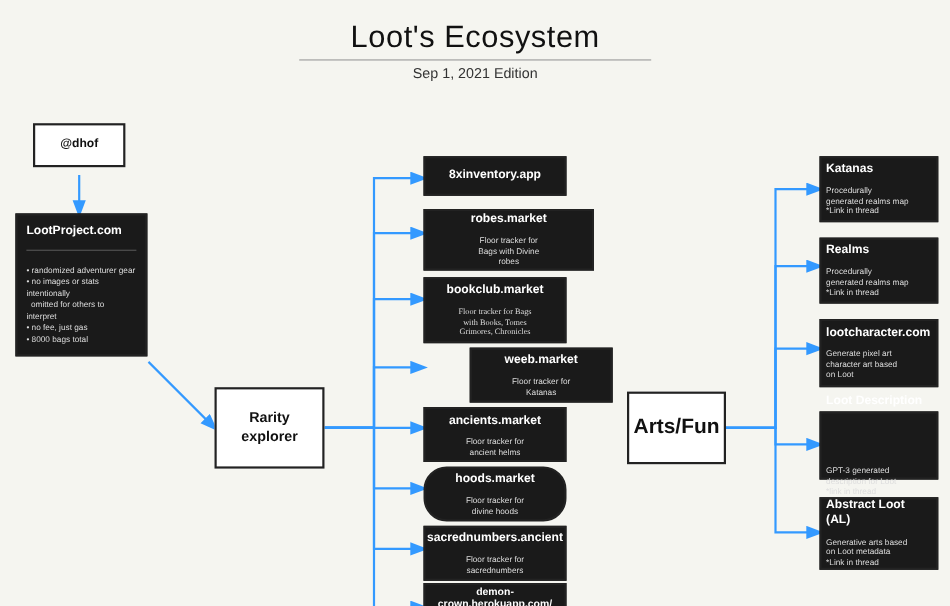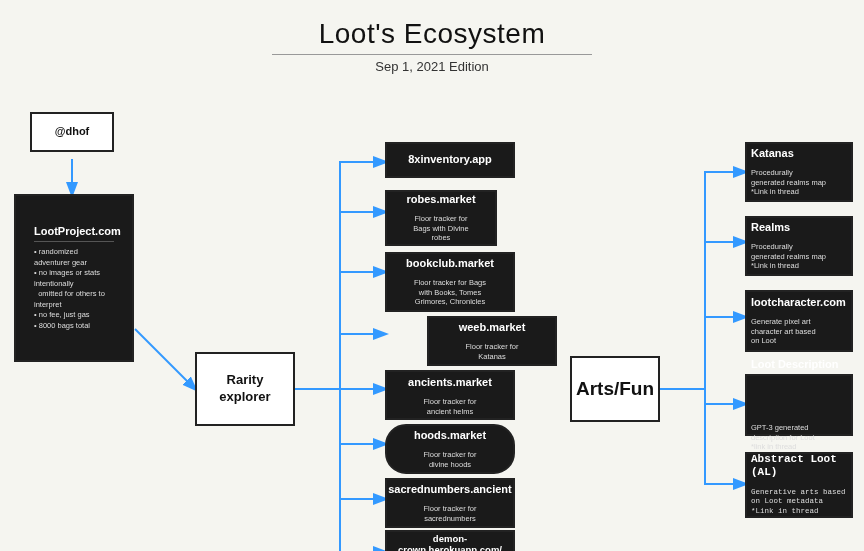--- a/index.html
+++ b/index.html
@@ -129,48 +129,48 @@
 
     <polyline points="660,295 705,295 705,310 745,310" fill="none" stroke="#3399ff" stroke-width="2" marker-end="url(#ah)"></polyline>
 
     <polyline points="660,295 705,295 705,390 745,390" fill="none" stroke="#3399ff" stroke-width="2" marker-end="url(#ah)"></polyline>
   </svg>
 
   <div class="node node-white" style="left:30px; top:18px; width:84px; height:40px; padding:4px;">
     <span class="node-title">@dhof</span>
   </div>
 
-  <div class="node node-black" style="left:14px; top:100px; width:120px; height:168px; padding:18px; align-items:flex-start; text-align:left;">
+  <div class="node node-black" style="left:14px; top:100px; width:120px; height:130px; padding:8px; align-items:flex-start; text-align:left;justify-content:space-between;">
     <span class="node-title">LootProject.com</span>
     <div class="node-divider" style="margin:3px 0;width:100%;"></div>
     <span class="node-body white-text" style="font-size:7.5px; line-height:1.4;">• randomized adventurer gear<br>• no images or stats intentionally<br>&nbsp;&nbsp;omitted for others to interpret<br>• no fee, just gas<br>• 8000 bags total</span>
   </div>
 
   <div class="node node-white" style="left:195px; top:258px; width:100px; height:74px; padding:6px;">
     <span class="node-title" style="font-size:13px; line-height:1.3;">Rarity<br>explorer</span>
   </div>
 
   <div class="node node-white" style="left:570px; top:262px; width:90px; height:66px; padding:6px;">
     <span class="node-title" style="font-size:19px;">Arts/Fun</span>
   </div>
 
   <div class="node node-black" style="left:385px; top:48px; width:130px; height:36px; padding:4px;">
     <span class="node-title">8xinventory.app</span>
   </div>
 
-  <div class="node node-black" style="left:385px; top:96px; width:112px; height:56px; padding:16px;">
+  <div class="node node-black" style="left:385px; top:96px; width:155px; height:56px; padding:16px;">
     <span class="node-title">robes.market</span>
     <div class="node-divider"></div>
     <span class="node-body white-text" style="font-size:7.5px;">Floor tracker for<br>Bags with Divine<br>robes</span>
   </div>
 
   <div class="node node-black" style="left:385px; top:158px; width:130px; height:60px; padding:4px;">
     <span class="node-title">bookclub.market</span>
     <div class="node-divider"></div>
-    <span class="node-body white-text" style="font-size:7.5px;">Floor tracker for Bags<br>with Books, Tomes<br>Grimores, Chronicles</span>
+    <span class="node-body white-text" style="font-size:7.5px;font-family:Liberation Serif, serif;">Floor tracker for Bags<br>with Books, Tomes<br>Grimores, Chronicles</span>
   </div>
 
   <div class="node node-black" style="left:385px; top:222px; width:130px; height:50px; padding:20px;margin-left:42px;">
     <span class="node-title">weeb.market</span>
     <div class="node-divider"></div>
     <span class="node-body white-text" style="font-size:7.5px;">Floor tracker for<br>Katanas</span>
   </div>
 
   <div class="node node-black" style="left:385px; top:276px; width:130px; height:50px; padding:4px;justify-content:space-between;">
     <span class="node-title">ancients.market</span>
@@ -213,19 +213,19 @@
     <div class="node-divider" style="width:100%;"></div>
     <span class="node-body white-text" style="font-size:7.5px;">Generate pixel art<br>character art based<br>on Loot</span>
   </div>
 
   <div class="node node-black" style="left:745px; top:280px; width:108px; height:62px; padding:4px; align-items:flex-start; text-align:left;gap:22px;">
     <span class="node-title">Loot Description</span>
     <div class="node-divider" style="width:100%;"></div>
     <span class="node-body white-text" style="font-size:7.5px;">GPT-3 generated<br>description for Loot<br>*link in thread</span>
   </div>
 
-  <div class="node node-black" style="left:745px; top:358px; width:108px; height:66px; padding:4px; align-items:flex-start; text-align:left;font-family:Liberation Mono, monospace;">
+  <div class="node node-black" style="left:745px; top:358px; width:108px; height:66px; padding:4px; align-items:flex-start; text-align:left;">
     <span class="node-title">Abstract Loot (AL)</span>
     <div class="node-divider" style="width:100%;"></div>
     <span class="node-body white-text" style="font-size:7.5px;">Generative arts based<br>on Loot metadata<br>*Link in thread</span>
   </div>
 
 </div>
 
 </body></html>

